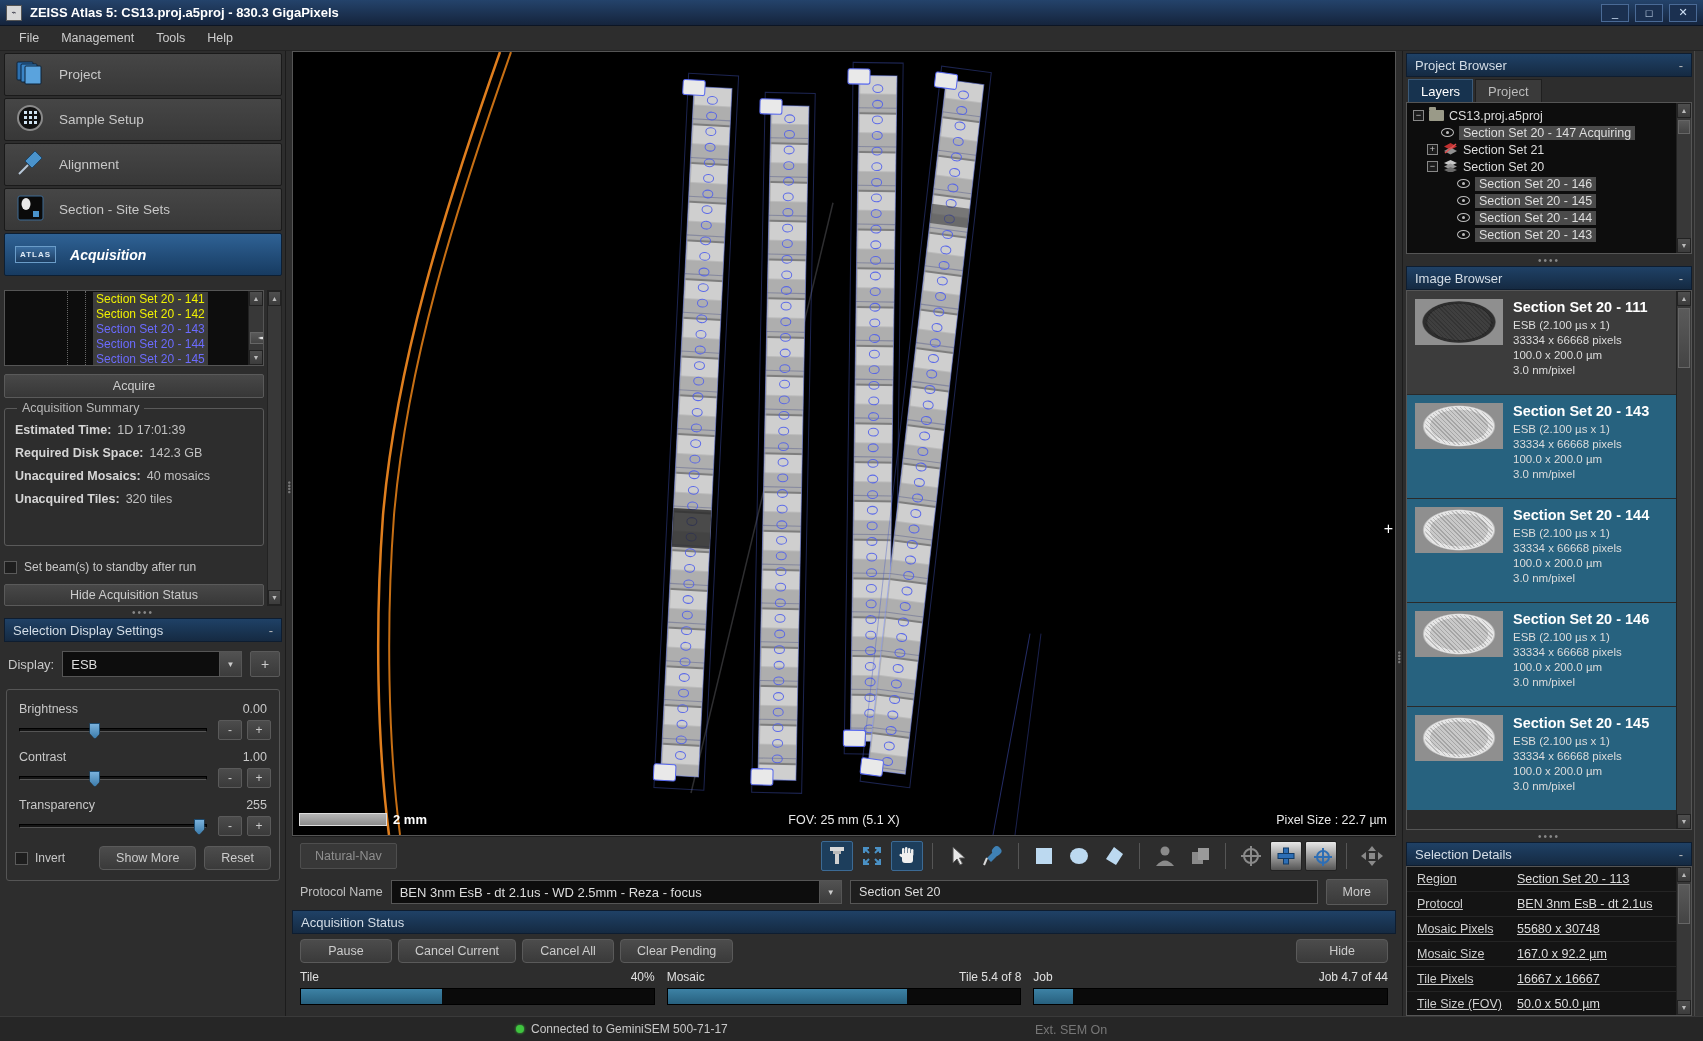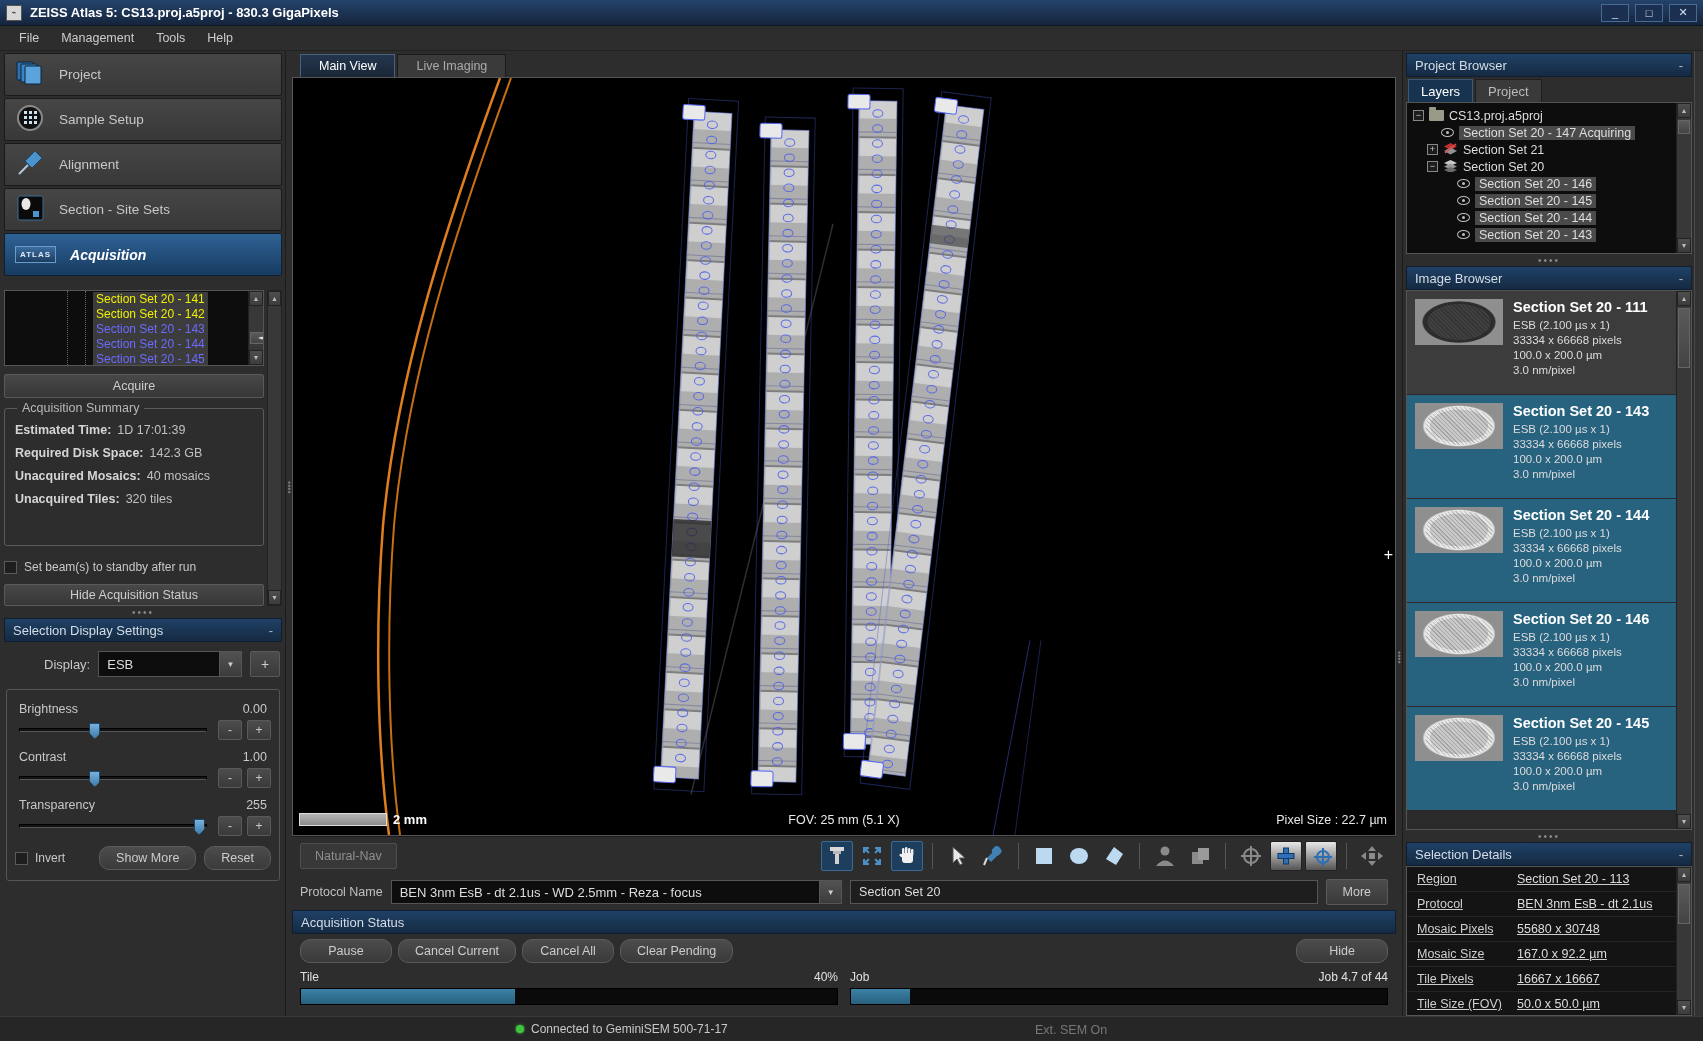--- a/index.html
+++ b/index.html
@@ -55,34 +55,34 @@
   .chk-row { display:flex; align-items:center; gap:7px; margin-top:14px; color:#c8c8c8; font-size:12px; }
   .chk { width:13px; height:13px; background:#1e1e1e; border:1px solid #5a5a5a; }
   .hsplit { height:12px; display:flex; align-items:center; justify-content:center; color:#888; font-size:10px; letter-spacing:2px; }
 
   
   .phead { height:24px; background:linear-gradient(#1f4166,#152a42); border:1px solid #0e1d30; display:flex; align-items:center; padding:0 8px; color:#d4dde6; font-size:13px; }
   .phead .min { margin-left:auto; color:#bbb; }
 
   
   .disp-row { display:flex; align-items:center; gap:8px; margin:9px 2px 0 4px; }
-  .disp-row .lbl { font-size:13px; color:#c8c8c8;margin-left:36px; }
+  .disp-row .lbl { font-size:13px; color:#c8c8c8; }
   .combo { flex:1; height:26px; background:#0d0d0d; border:1px solid #555; display:flex; align-items:center; }
   .combo .val { flex:1; padding:0 8px; color:#ddd; font-size:13px; }
   .combo .drop { width:22px; height:100%; background:linear-gradient(#525252,#3c3c3c); border-left:1px solid #555; color:#ccc; font-size:8px; display:flex; align-items:center; justify-content:center; }
   .sq-btn { width:30px; height:26px; background:linear-gradient(#4c4c4c,#3a3a3a); border:1px solid #5a5a5a; border-radius:2px; color:#ccc; font-size:14px; display:flex; align-items:center; justify-content:center; }
   .sds-box { margin:12px 2px 0 2px; border:1px solid #555; border-radius:3px; padding:10px 8px 10px 8px; }
   .slider-row1 { display:flex; justify-content:space-between; color:#c8c8c8; font-size:12.5px; margin:2px 4px 4px 4px; }
   .slider-row2 { display:flex; align-items:center; gap:5px; margin:0 0 10px 4px; }
   .track { flex:1; height:4px; background:#141414; border:1px solid #000; border-bottom-color:#555; position:relative; margin-right:6px; }
   .handle { position:absolute; top:-6px; width:11px; height:16px; margin-left:-5px; background:linear-gradient(#7ab2dd,#3c7cab); border:1px solid #1d4a6e; clip-path:polygon(0 0,100% 0,100% 62%,50% 100%,0 62%); }
   .mini-btn { width:24px; height:20px; background:linear-gradient(#4c4c4c,#3a3a3a); border:1px solid #5a5a5a; border-radius:2px; color:#ccc; font-size:12px; display:flex; align-items:center; justify-content:center; }
   .sds-bottom { display:flex; align-items:center; margin-top:0; }
   .sds-bottom .chk-row { margin-top:0; }
-  .wide-btn { height:24px; padding:0 16px; background:linear-gradient(#4c4c4c,#3a3a3a); border:1px solid #5a5a5a; border-radius:10px; color:#ccc; font-size:12.5px; display:flex; align-items:center; justify-content:center; }
+  .wide-btn { height:24px; padding:0 16px; background:linear-gradient(#4c4c4c,#3a3a3a); border:1px solid #5a5a5a; border-radius:4px; color:#ccc; font-size:12.5px; display:flex; align-items:center; justify-content:center; }
 
   
   .tabs-row { height:26px; background:#2d2d2d; display:flex; align-items:flex-end; padding-left:8px; gap:2px; }
   .tab { height:23px; padding:0 18px; display:flex; align-items:center; font-size:12.5px; border:1px solid #1a1a1a; border-bottom:0; background:#3a3a3a; color:#aaa; }
   .tab.active { background:linear-gradient(#23364e,#1b2636); color:#fff; border-color:#46627f; }
   .canvas { flex:1; background:#000; border:1px solid #555; position:relative; overflow:hidden; }
   .canvas svg { display:block; width:100%; height:100%; }
   .scalebar { position:absolute; left:6px; bottom:8px; display:flex; align-items:center; gap:6px; }
   .scalebar .bar { width:88px; height:13px; background:linear-gradient(#b5b5b5,#8b8b8b); border:1px solid #dcdcdc; }
   .scalebar .lbl { color:#fff; font-weight:bold; font-size:13px; }
@@ -335,24 +335,20 @@
           </div>
         </div>
       </div>
     </div>
 
     <div class="vsplit">
         <span class="dots">••••</span>
       </div>
 
     <div class="center-col">
-      <div class="tabs-row">
-        <div class="tab active">Main View</div>
-        <div class="tab">Live Imaging</div>
-      </div>
 
       <div class="canvas">
         <svg id="canvas-svg" viewBox="0 0 1102 727" preserveAspectRatio="none">
           <defs>
             <pattern id="stripPat" width="38" height="36" patternUnits="userSpaceOnUse">
               <rect width="38" height="36" fill="#cfcfcf"></rect>
               <rect y="17" width="38" height="17" fill="#aeaeae"></rect>
               <rect y="34" width="38" height="2" fill="#7e7e7e"></rect>
               <rect x="19" width="1" height="36" fill="#9b9b9b"></rect>
             </pattern>
@@ -777,20 +773,29 @@
           <div class="prog-labels">
             <span>Tile</span>
             <span>40%</span>
           </div>
           <div class="prog-track">
               <div class="prog-fill" style="width: 40%;"></div>
             </div>
         </div>
         <div class="prog-col">
           <div class="prog-labels">
+            <span>Mosaic</span>
+            <span>Tile 5.4 of 8</span>
+          </div>
+          <div class="prog-track">
+              <div class="prog-fill" style="width: 68%;"></div>
+            </div>
+        </div>
+        <div class="prog-col">
+          <div class="prog-labels">
             <span>Job</span>
             <span>Job 4.7 of 44</span>
           </div>
           <div class="prog-track">
               <div class="prog-fill" style="width: 11%;"></div>
             </div>
         </div>
       </div>
     </div>
 

